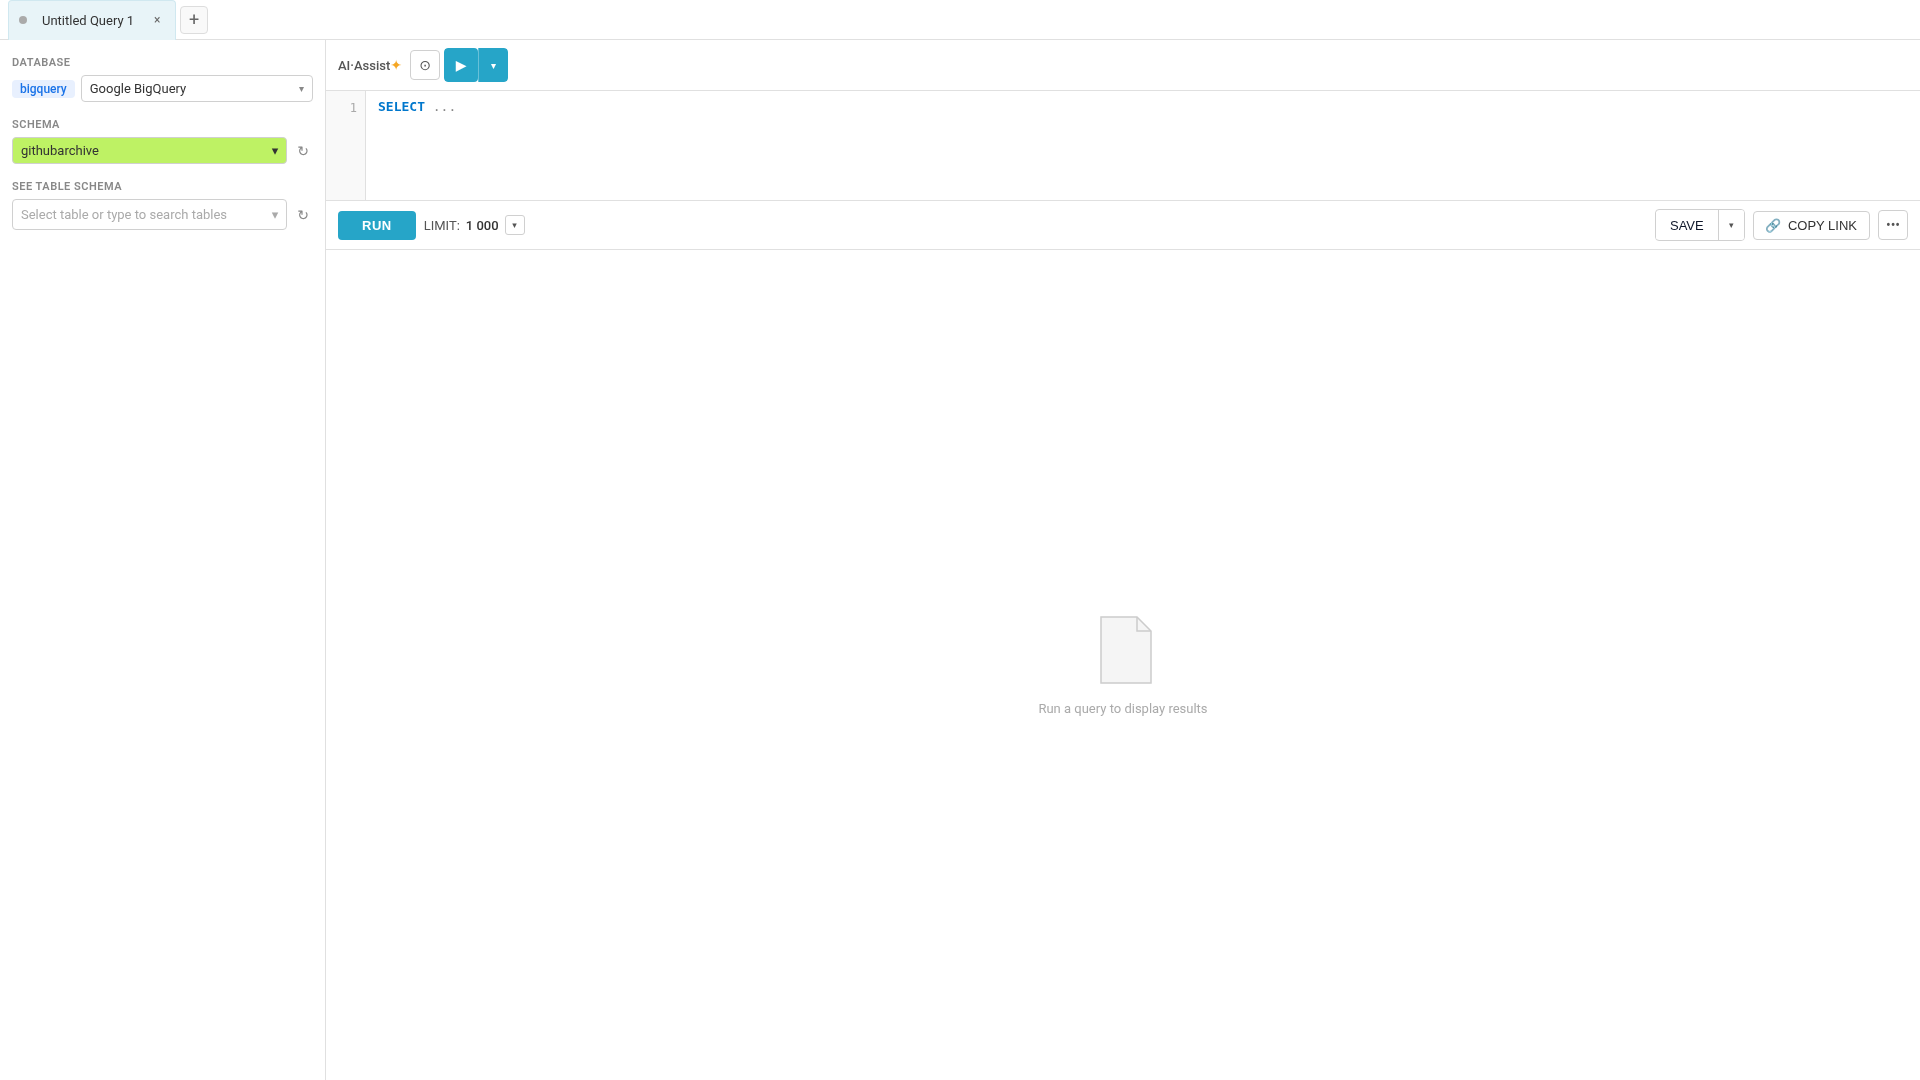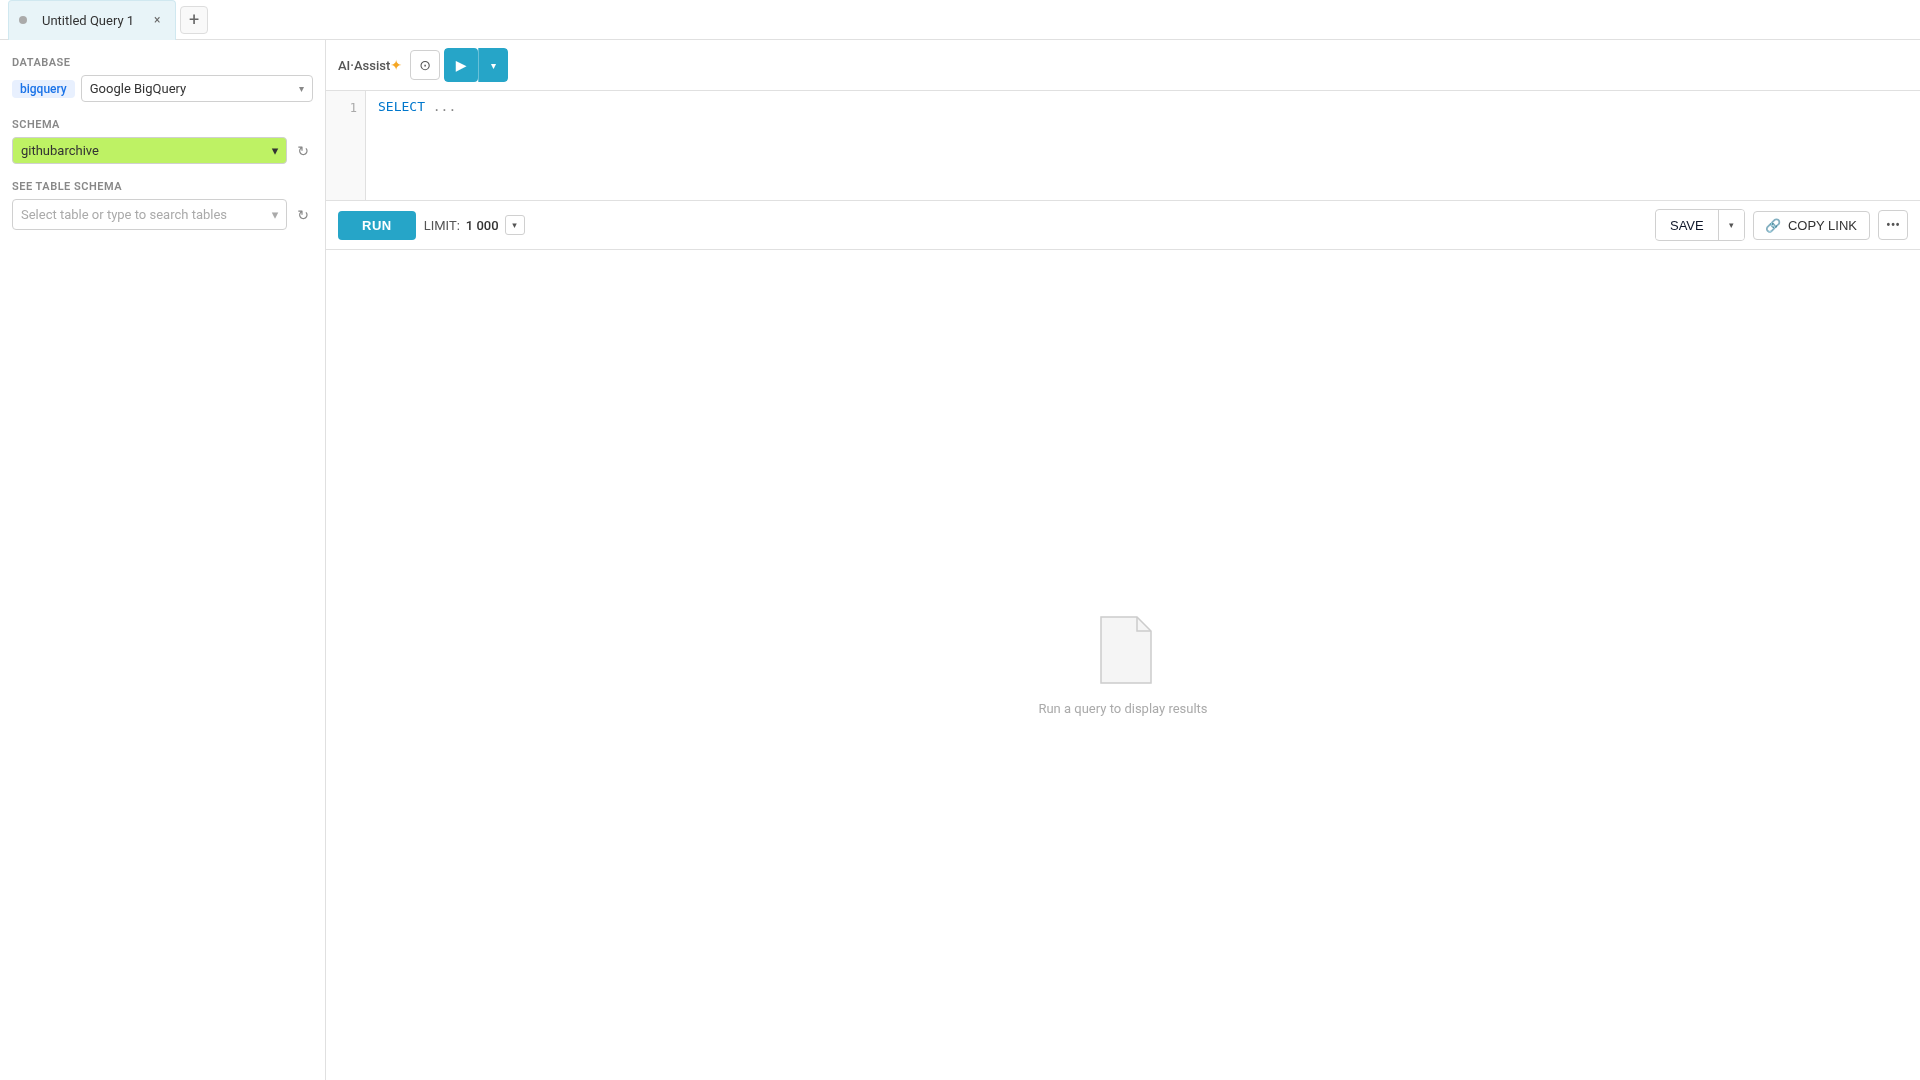--- a/index.html
+++ b/index.html
@@ -271,21 +271,21 @@
     }
     .sql-content {
       flex: 1;
       padding: 8px 12px;
       font-family: monospace;
       font-size: 13px;
       color: #333;
     }
     .sql-keyword {
       color: #0077cc;
-      font-weight: 400;
+      font-weight: 700;
     }
     .sql-ellipsis {
       color: #888;
     }
 
     
     .query-toolbar {
       display: flex;
       align-items: center;
       padding: 8px 12px;

